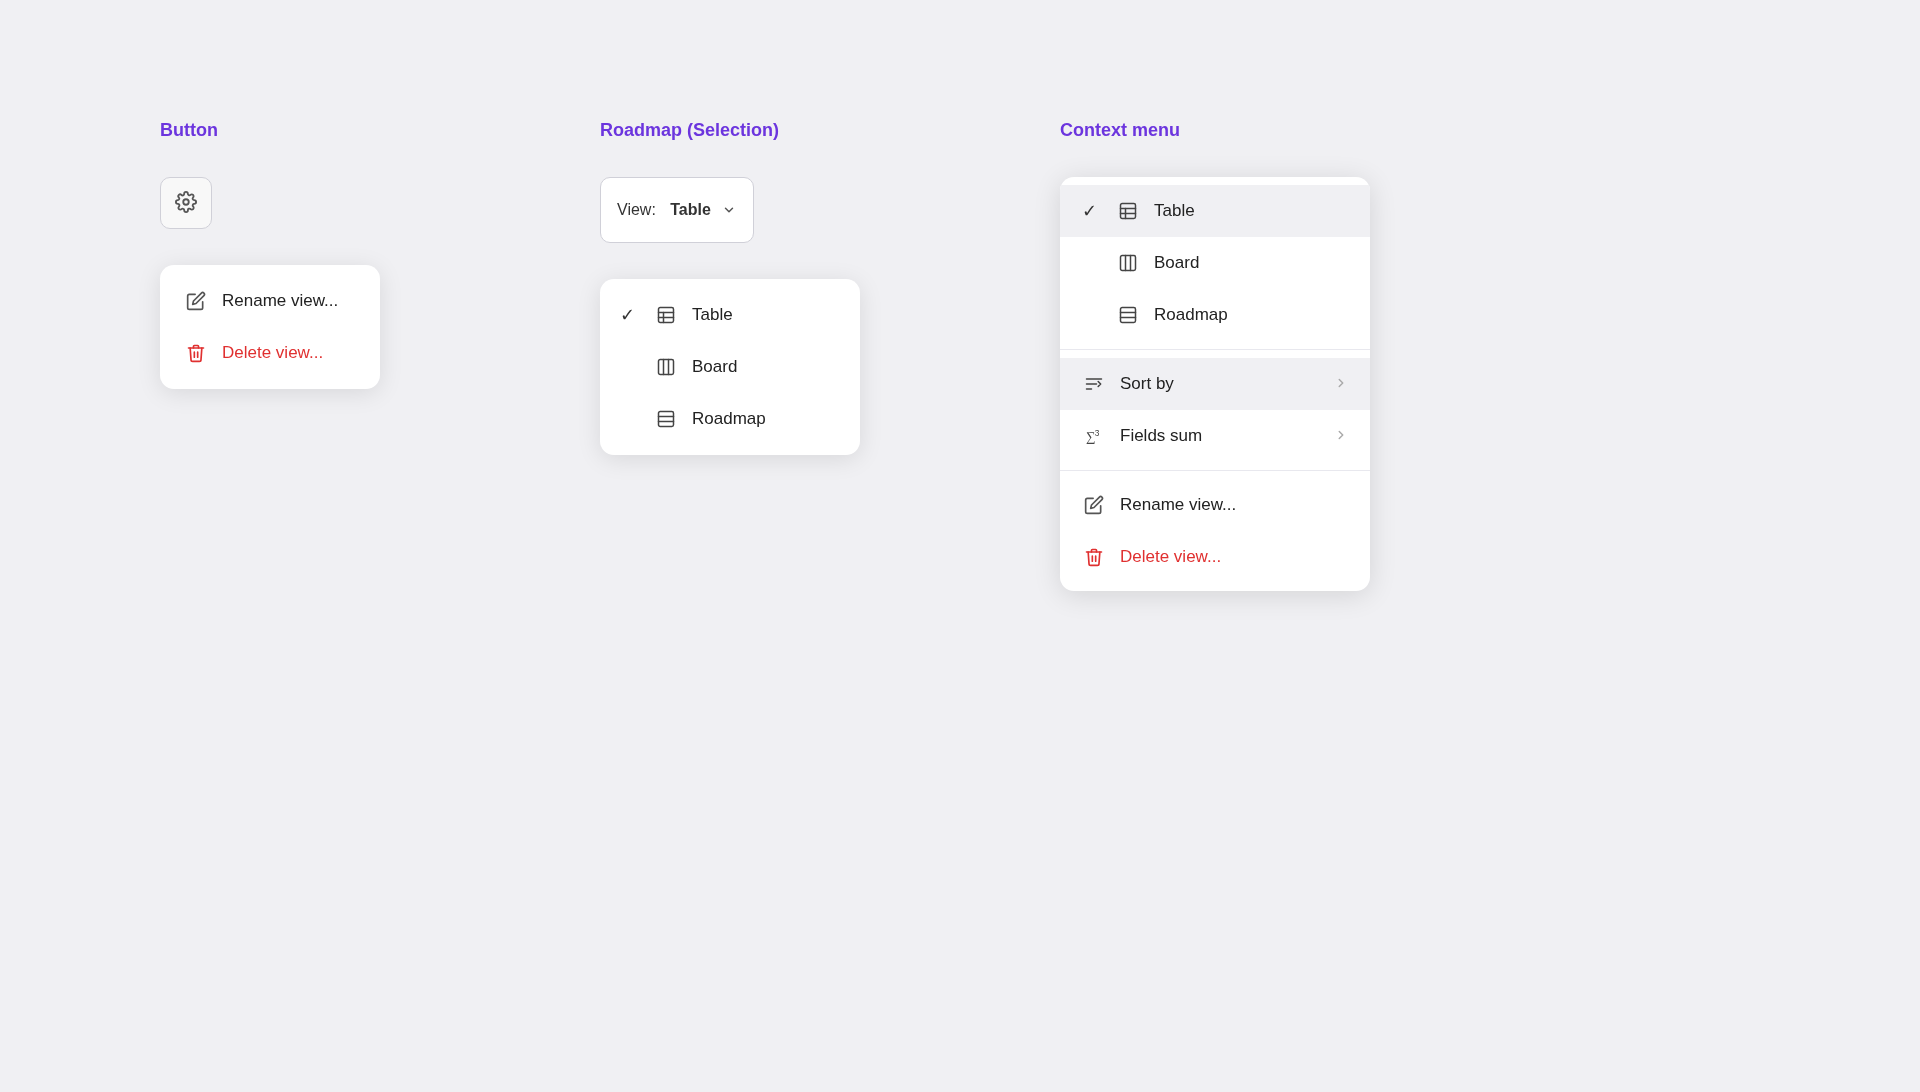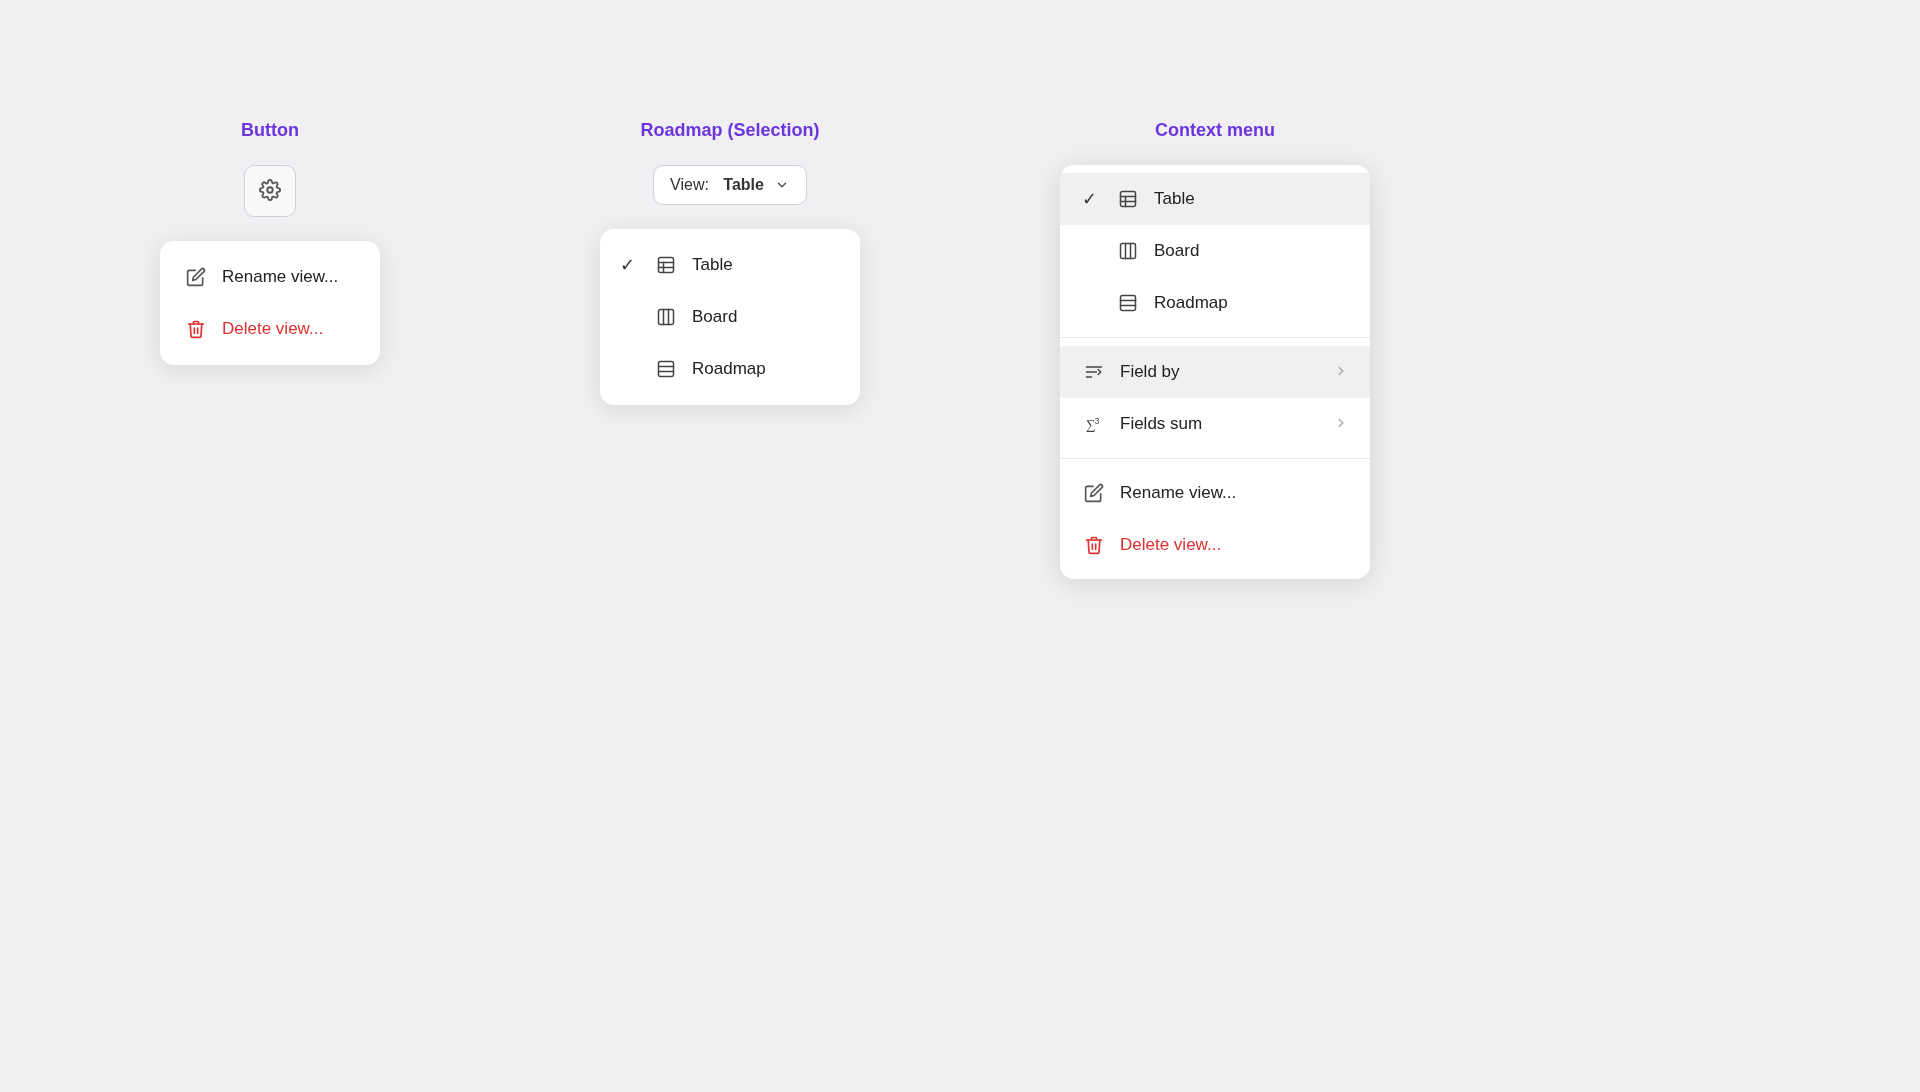--- a/index.html
+++ b/index.html
@@ -12,22 +12,22 @@
       display: flex;
       align-items: flex-start;
       padding-top: 120px;
       padding-left: 160px;
       gap: 0;
     }
 
     .section {
       display: flex;
       flex-direction: column;
-      align-items: center;
-      gap: 24px;
+      align-items: flex-start;
+      gap: 36px;
     }
 
     .section-title {
       font-size: 18px;
       font-weight: 600;
       color: #6c35de;
     }
 
     
     .section-button {
@@ -79,21 +79,21 @@
       margin-right: 200px;
     }
 
     .view-selector {
       display: flex;
       align-items: center;
       gap: 10px;
       border: 1.5px solid #d0d0d8;
       border-radius: 10px;
       background: #fff;
-      padding: 10px 16px;
+      padding: 23px 16px;
       cursor: pointer;
       font-size: 16px;
       color: #333;
     }
 
     .chevron-down {
       width: 16px;
       height: 16px;
       display: inline-flex;
       align-items: center;
@@ -322,21 +322,21 @@
 
       <div class="context-item" style="background:#f0f0f3;">
         <span class="icon-container">
           <svg width="20" height="20" viewBox="0 0 24 24" fill="none" stroke="#444" stroke-width="1.8" stroke-linecap="round" stroke-linejoin="round">
             <line x1="3" y1="6" x2="21" y2="6"></line>
             <line x1="3" y1="12" x2="15" y2="12"></line>
             <line x1="3" y1="18" x2="9" y2="18"></line>
             <polyline points="17 15 20 12 17 9" stroke-width="1.8"></polyline>
           </svg>
         </span>
-        <span>Field by</span>
+        <span>Sort by</span>
         <span class="chevron-right">
           <svg width="14" height="14" viewBox="0 0 24 24" fill="none" stroke="#aaa" stroke-width="2.5" stroke-linecap="round" stroke-linejoin="round">
             <polyline points="9 18 15 12 9 6"></polyline>
           </svg>
         </span>
       </div>
 
 
       <div class="context-item">
         <span class="icon-container">

